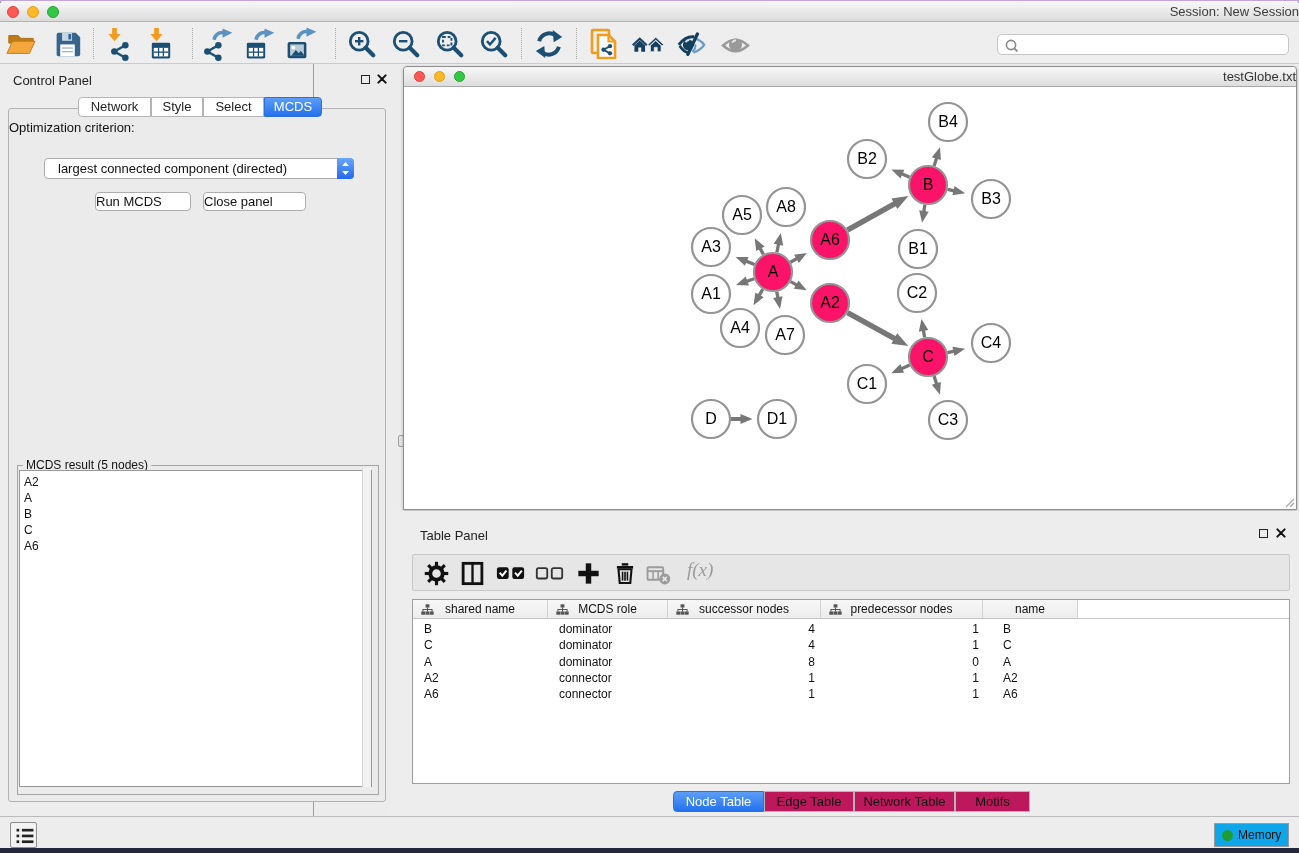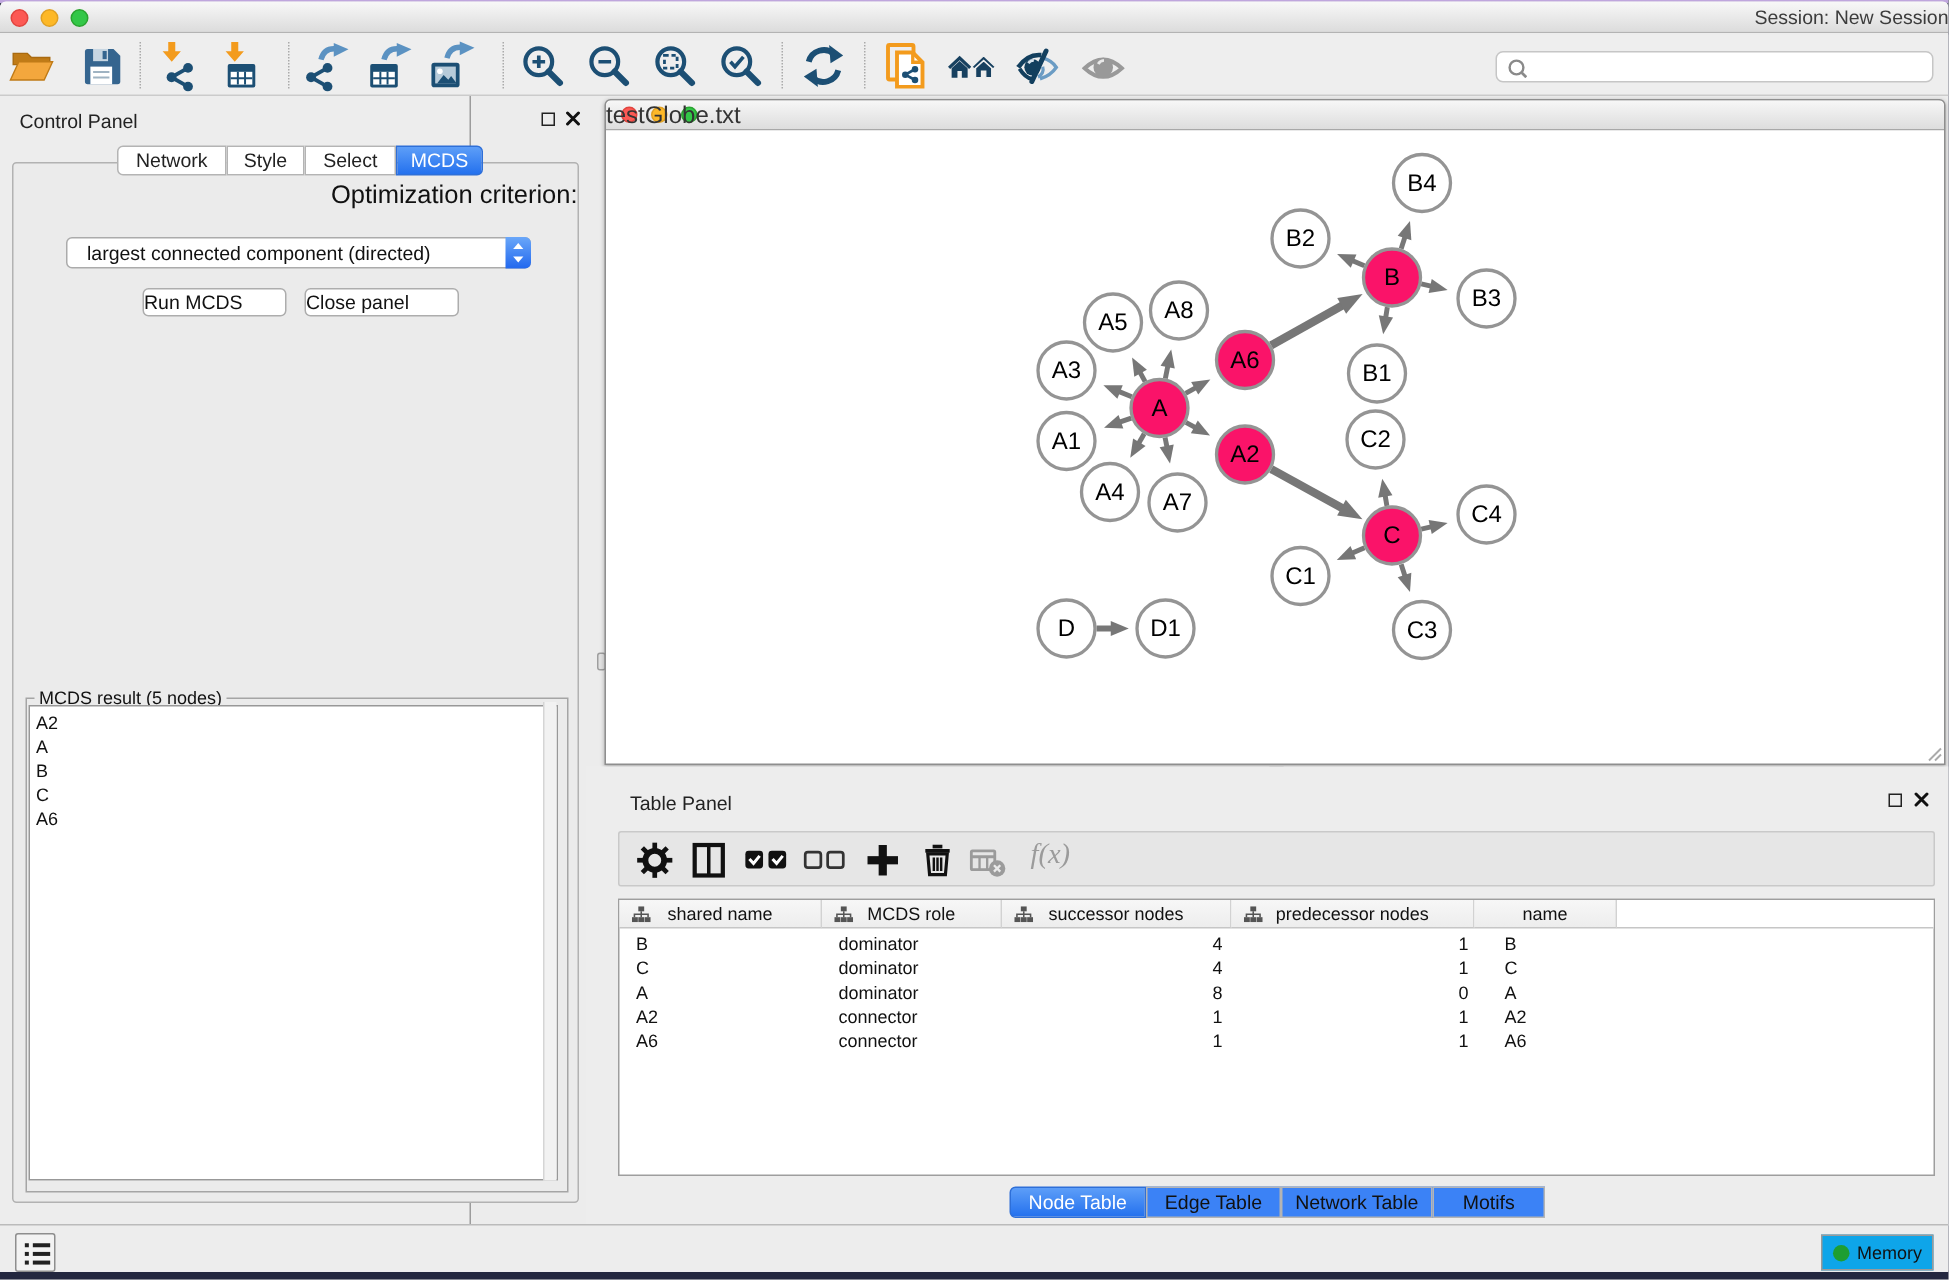--- a/index.html
+++ b/index.html
@@ -14,45 +14,45 @@
 #toolbar{position:absolute;left:0;top:22px;width:1299px;height:41px;background:#eeeeee;border-bottom:1px solid #cbcbcb}
 .vsep{position:absolute;top:5px;height:31px;width:0;border-left:1px dotted #aaaaaa}
 #search{position:absolute;left:997px;top:11px;width:292px;height:21px;background:#fff;border:1px solid #c6c6c6;border-radius:5px}
 #main{position:absolute;left:0;top:63px;width:1299px;height:753px;background:#ececec}
 #ctrl{position:absolute;left:0;top:0;width:314px;height:753px;background:#ededed;border-right:1px solid #9c9c9c}
 #ctrltitle{position:absolute;left:13px;top:9px;font-size:13px;color:#222}
 .boxicon{position:absolute;width:9px;height:9px;border:1.5px solid #222}
 .tabbtn{position:absolute;top:33px;height:20px;background:#fff;border:1px solid #b4b4b4;font-size:13px;color:#222;text-align:center;line-height:18px;z-index:3}
 #tabMCDS{background:linear-gradient(#5d9ef8,#2471ee);color:#fff;border-color:#2e6fd8;border-radius:0 4px 4px 0}
 #cpanel{position:absolute;left:8px;top:44px;width:378px;height:694px;border:1px solid #b2b2b2;border-radius:3px;background:#ebebeb}
-#optlabel{position:absolute;left:0;top:11px;width:100%;text-align:right;font-size:17px;color:#111}
+#optlabel{position:absolute;left:0;top:11px;width:100%;text-align:left;font-size:13px;color:#111}
 #dropdown{position:absolute;left:35px;top:49px;width:310px;height:21px;background:#fff;border:1px solid #ababab;border-radius:4px;font-size:13px;color:#111;line-height:19px;padding-left:13px}
 #spinner{position:absolute;right:-1px;top:-1px;width:17px;height:21px;background:linear-gradient(#6aa7f9,#2268ee);border-radius:0 4px 4px 0}
 .btn{position:absolute;top:83px;height:19px;background:#fff;border:1px solid #adadad;border-radius:4px;font-size:13px;color:#111;text-align:left;line-height:17px}
 #fieldset{position:absolute;left:8px;top:356px;width:362px;height:330px;border:1px solid #a5a5a5}
 #fslabel{position:absolute;left:5px;top:-8px;background:#ebebeb;padding:0 3px;font-size:12px;color:#111}
 #mlist{position:absolute;left:1px;top:4px;width:353px;height:317px;background:#fff;border:1px solid #989898;font-size:12px;color:#111}
 #mlist{padding-top:3px}
 #mlist .itm{padding-left:4px;height:16px;line-height:16px}
 #mscroll{position:absolute;right:0;top:-3px;width:9px;height:319px;background:#f2f2f2;border-left:1px solid #d5d5d5}
 #graphwin{position:absolute;left:403px;top:2px;width:894px;height:444px;background:#fff;border:1px solid #8e8e8e;border-radius:4px 4px 0 0;box-shadow:0 1px 3px rgba(0,0,0,.25)}
 #gtitle{position:absolute;left:0;top:0;width:100%;height:20px;background:linear-gradient(#f7f7f7,#dddddd);border-bottom:1px solid #a8a8a8;border-radius:4px 4px 0 0}
 #gtitle .t1{left:10px;background:#fc5954;border:1px solid #e1443e}
 #gtitle .t2{left:30px;background:#fdb827;border:1px solid #e0a023}
 #gtitle .t3{left:50px;background:#33c748;border:1px solid #2aa32f}
 #gtitle .tl{top:4px;width:11px;height:11px}
-#gtext{position:absolute;top:2px;width:100%;text-align:left;font-size:16px;color:#333}
+#gtext{position:absolute;top:2px;width:100%;text-align:right;font-size:13px;color:#333}
 #graphsvg{position:absolute;left:1px;top:21px}
 #tablepanel{position:absolute;left:391px;top:447px;width:908px;height:306px;background:#ededed}
 #tptitle{position:absolute;left:29px;top:17px;font-size:13px;color:#222}
 #tptools{position:absolute;left:21px;top:43px;width:878px;height:37px;background:#e6e6e6;border:1px solid #c9c9c9;border-radius:2px}
 #tptable{position:absolute;left:21px;top:88px;width:878px;height:185px;background:#fff;border:1px solid #9e9e9e}
 .hcell{position:absolute;top:0;height:19px;background:linear-gradient(#f7f7f7,#ededed);border-right:1px solid #d2d2d2;border-bottom:1px solid #c6c6c6;font-size:12px;color:#111;text-align:center;line-height:19px}
 .trow{position:absolute;height:16px;font-size:12px;color:#111;line-height:16px}
-.tabbtn2{position:absolute;top:280px;height:21px;background:#3b82f6;border:1px solid #b4b4b4;font-size:13px;color:#111;text-align:center;line-height:19px}
+.tabbtn2{position:absolute;top:280px;height:21px;background:#be185d;border:1px solid #b4b4b4;font-size:13px;color:#111;text-align:center;line-height:19px}
 #tabNode{background:linear-gradient(#5d9ef8,#2471ee);color:#fff;border-color:#2e6fd8;border-radius:4px 0 0 4px}
 #statusbar{position:absolute;left:0;top:815px;width:1299px;height:31px;background:#ededed;border-top:1px solid #bbbbbb}
 #hambtn{position:absolute;left:10px;top:5px;width:27px;height:26px;background:#f3f3f3;border:1px solid #8e8e8e;border-radius:2px}
 #membtn{position:absolute;left:1214px;top:6px;width:75px;height:24px;background:#0ea5e9;border:1px solid #9a9a9a;font-size:12px;color:#111}
 #memdot{position:absolute;left:7px;top:6px;width:11px;height:11px;border-radius:50%;background:#1e9e32}
 #memtxt{position:absolute;left:23px;top:4px}
 .divh{position:absolute;background:#e2e2e2;border:1px solid #9f9f9f;border-radius:2px}
 </style></head>
 <body>
 <div id="topline"></div>

